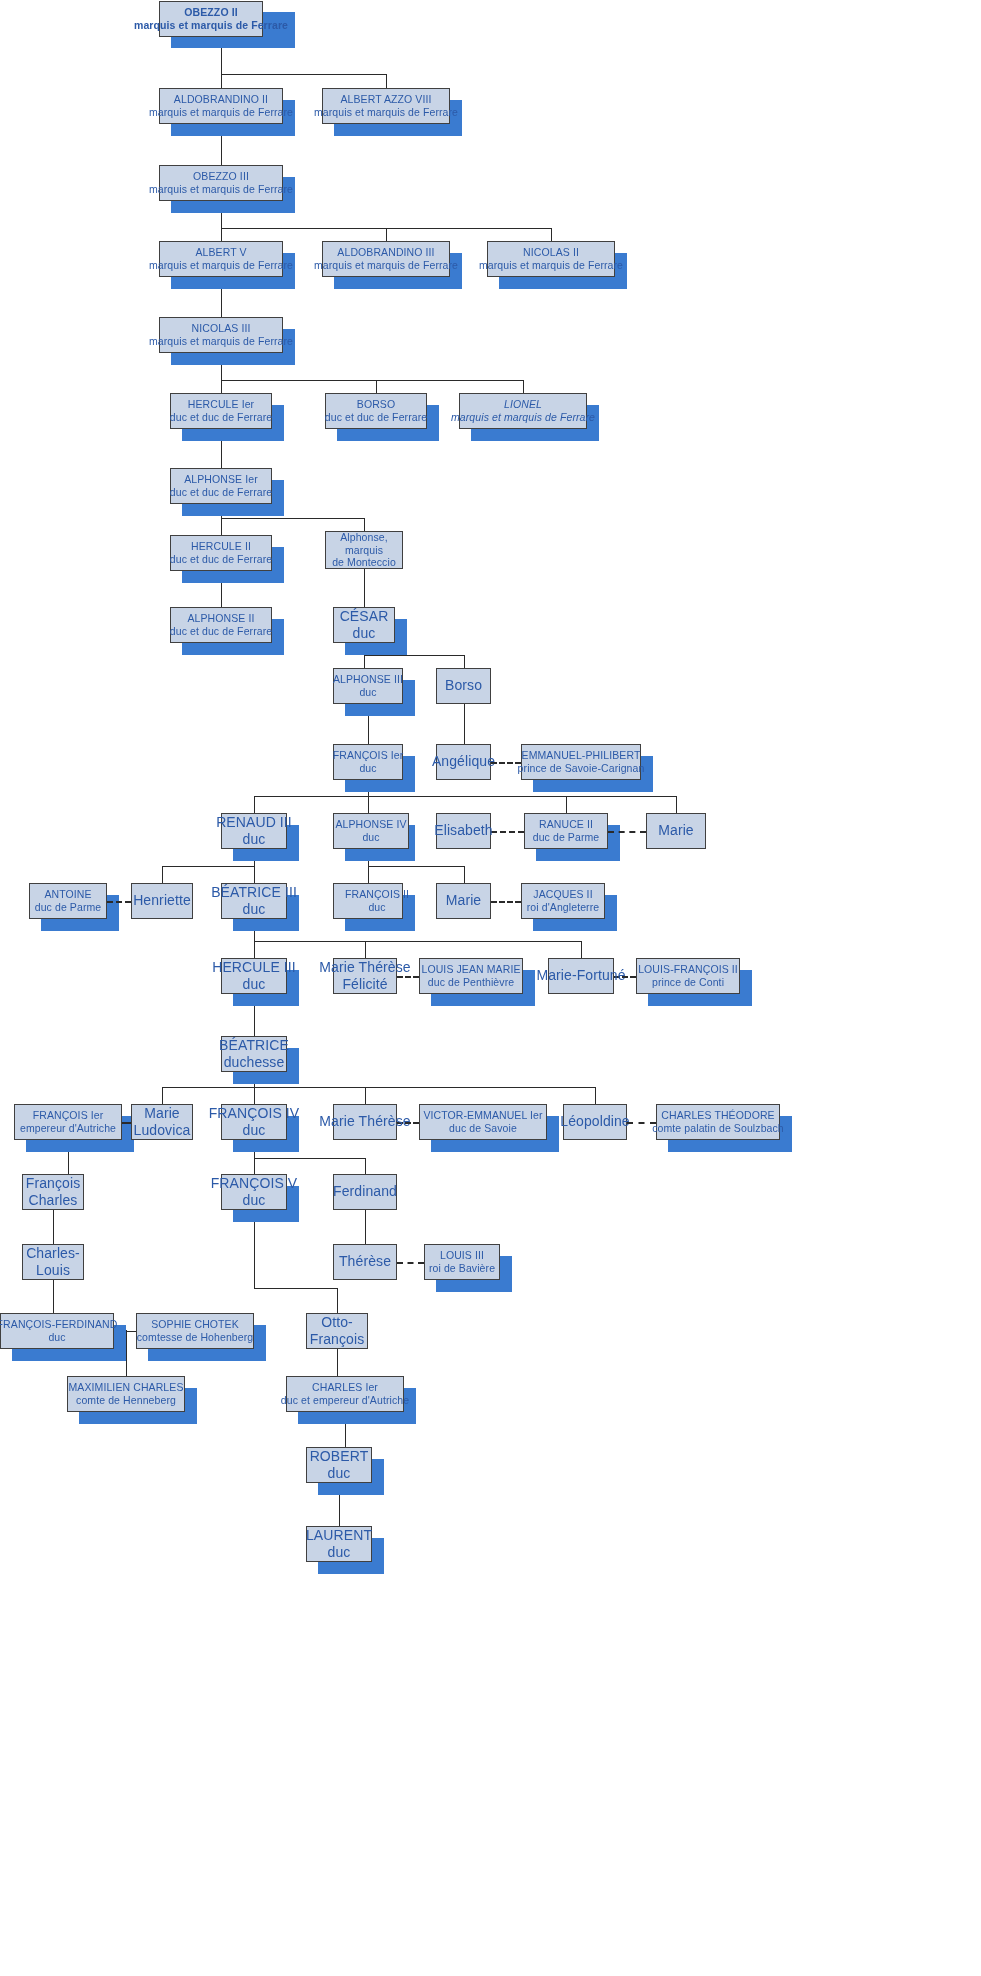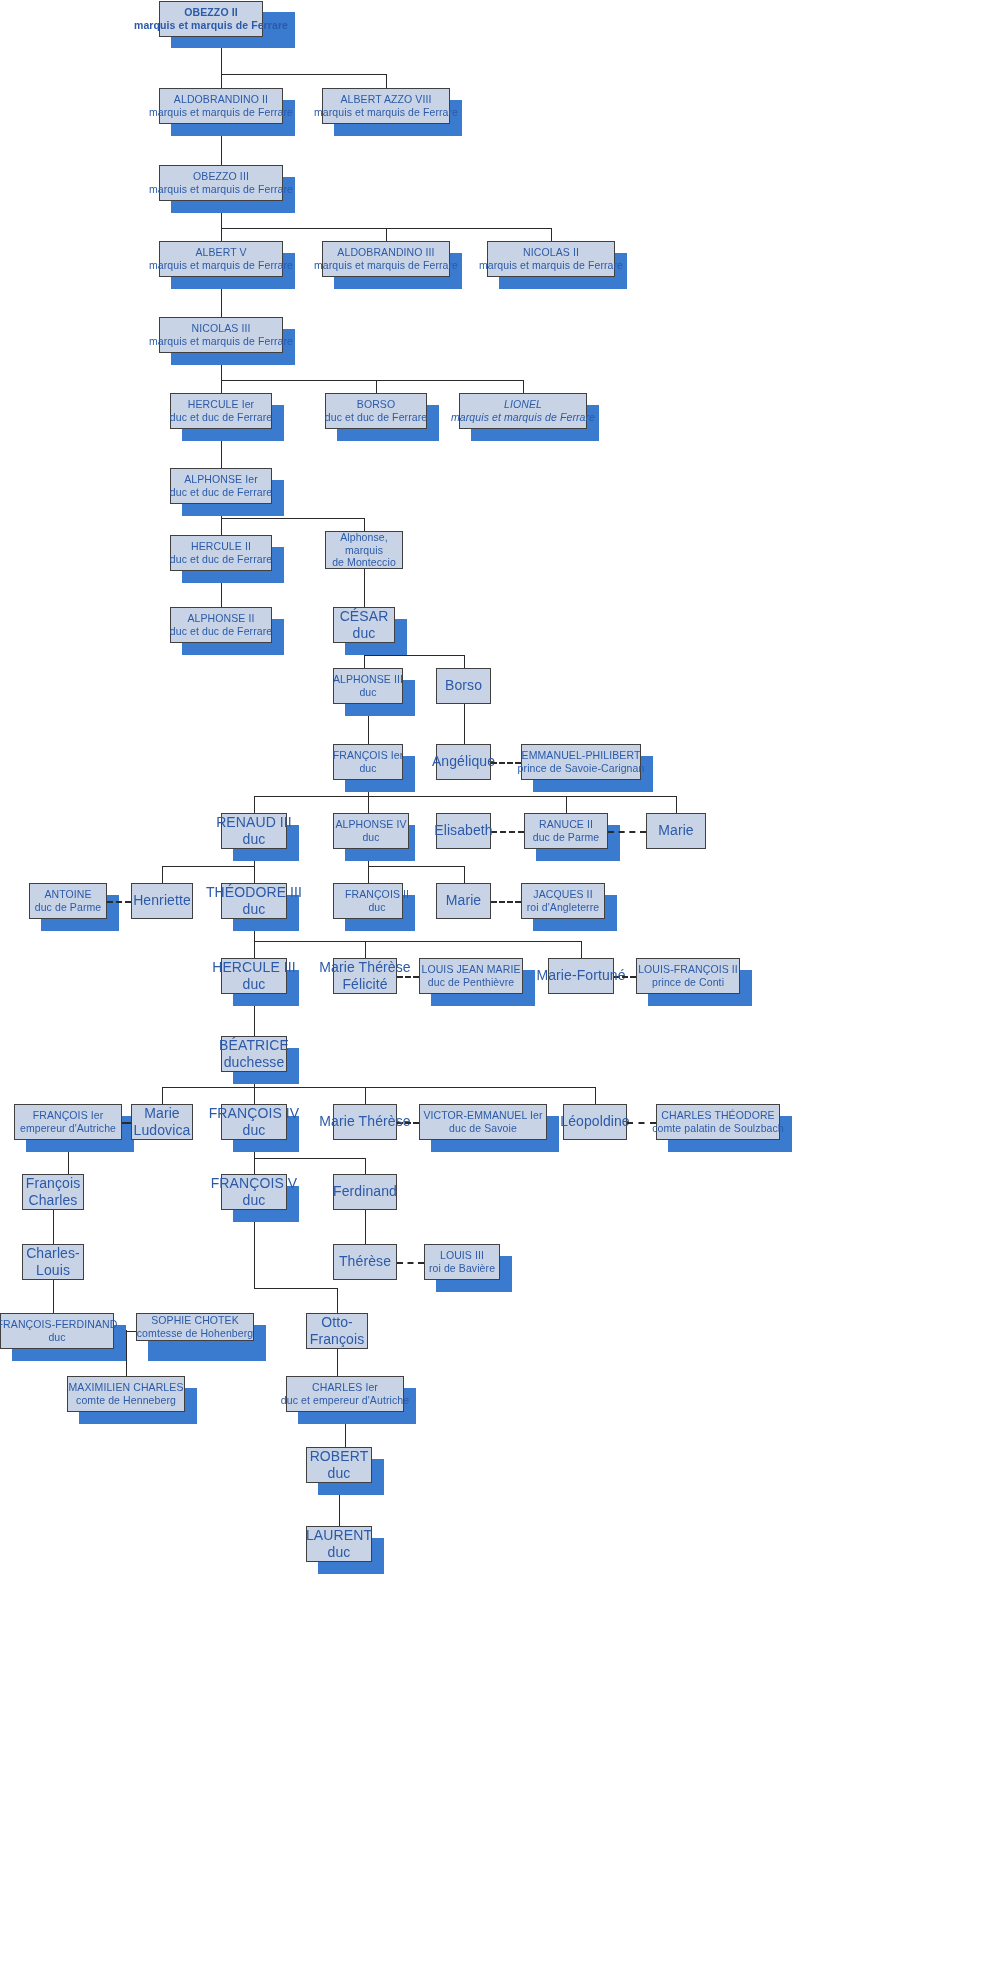--- a/index.html
+++ b/index.html
@@ -235,21 +235,21 @@
       <div class="shadow" style="left: 41px; top: 895px; width: 78px; height: 36px;"></div>
       <div class="node" style="left: 29px; top: 883px; width: 78px; height: 36px;">
         <div class="n1">ANTOINE</div>
         <div class="n2">duc de Parme</div>
       </div>
       <div class="node small" style="left: 131px; top: 883px; width: 62px; height: 36px;">
         <div class="n1">Henriette</div>
       </div>
       <div class="shadow" style="left: 233px; top: 895px; width: 66px; height: 36px;"></div>
       <div class="node small" style="left: 221px; top: 883px; width: 66px; height: 36px;">
-        <div class="n1">THÉODORE III</div>
+        <div class="n1">BÉATRICE III</div>
         <div class="n2">duc</div>
       </div>
       <div class="shadow" style="left: 345px; top: 895px; width: 70px; height: 36px;"></div>
       <div class="node" style="left: 333px; top: 883px; width: 70px; height: 36px; padding-left: 18px;">
         <div class="n1">FRANÇOIS II</div>
         <div class="n2">duc</div>
       </div>
       <div class="node small" style="left: 436px; top: 883px; width: 55px; height: 36px;">
         <div class="n1">Marie</div>
       </div>
@@ -338,21 +338,21 @@
       <div class="node" style="left: 424px; top: 1244px; width: 76px; height: 36px;">
         <div class="n1">LOUIS III</div>
         <div class="n2">roi de Bavière</div>
       </div>
       <div class="shadow" style="left: 12px; top: 1325px; width: 114px; height: 36px;"></div>
       <div class="node" style="left: 0px; top: 1313px; width: 114px; height: 36px;">
         <div class="n1">FRANÇOIS-FERDINAND</div>
         <div class="n2">duc</div>
       </div>
       <div class="shadow" style="left: 148px; top: 1325px; width: 118px; height: 36px;"></div>
-      <div class="node" style="left: 136px; top: 1313px; width: 118px; height: 28px;">
+      <div class="node" style="left: 136px; top: 1313px; width: 118px; height: 36px;">
         <div class="n1">SOPHIE CHOTEK</div>
         <div class="n2">comtesse de Hohenberg</div>
       </div>
       <div class="node small" style="left: 306px; top: 1313px; width: 62px; height: 36px;">
         <div class="n1">Otto-</div>
         <div class="n2">François</div>
       </div>
       <div class="shadow" style="left: 79px; top: 1388px; width: 118px; height: 36px;"></div>
       <div class="node" style="left: 67px; top: 1376px; width: 118px; height: 36px;">
         <div class="n1">MAXIMILIEN CHARLES</div>

